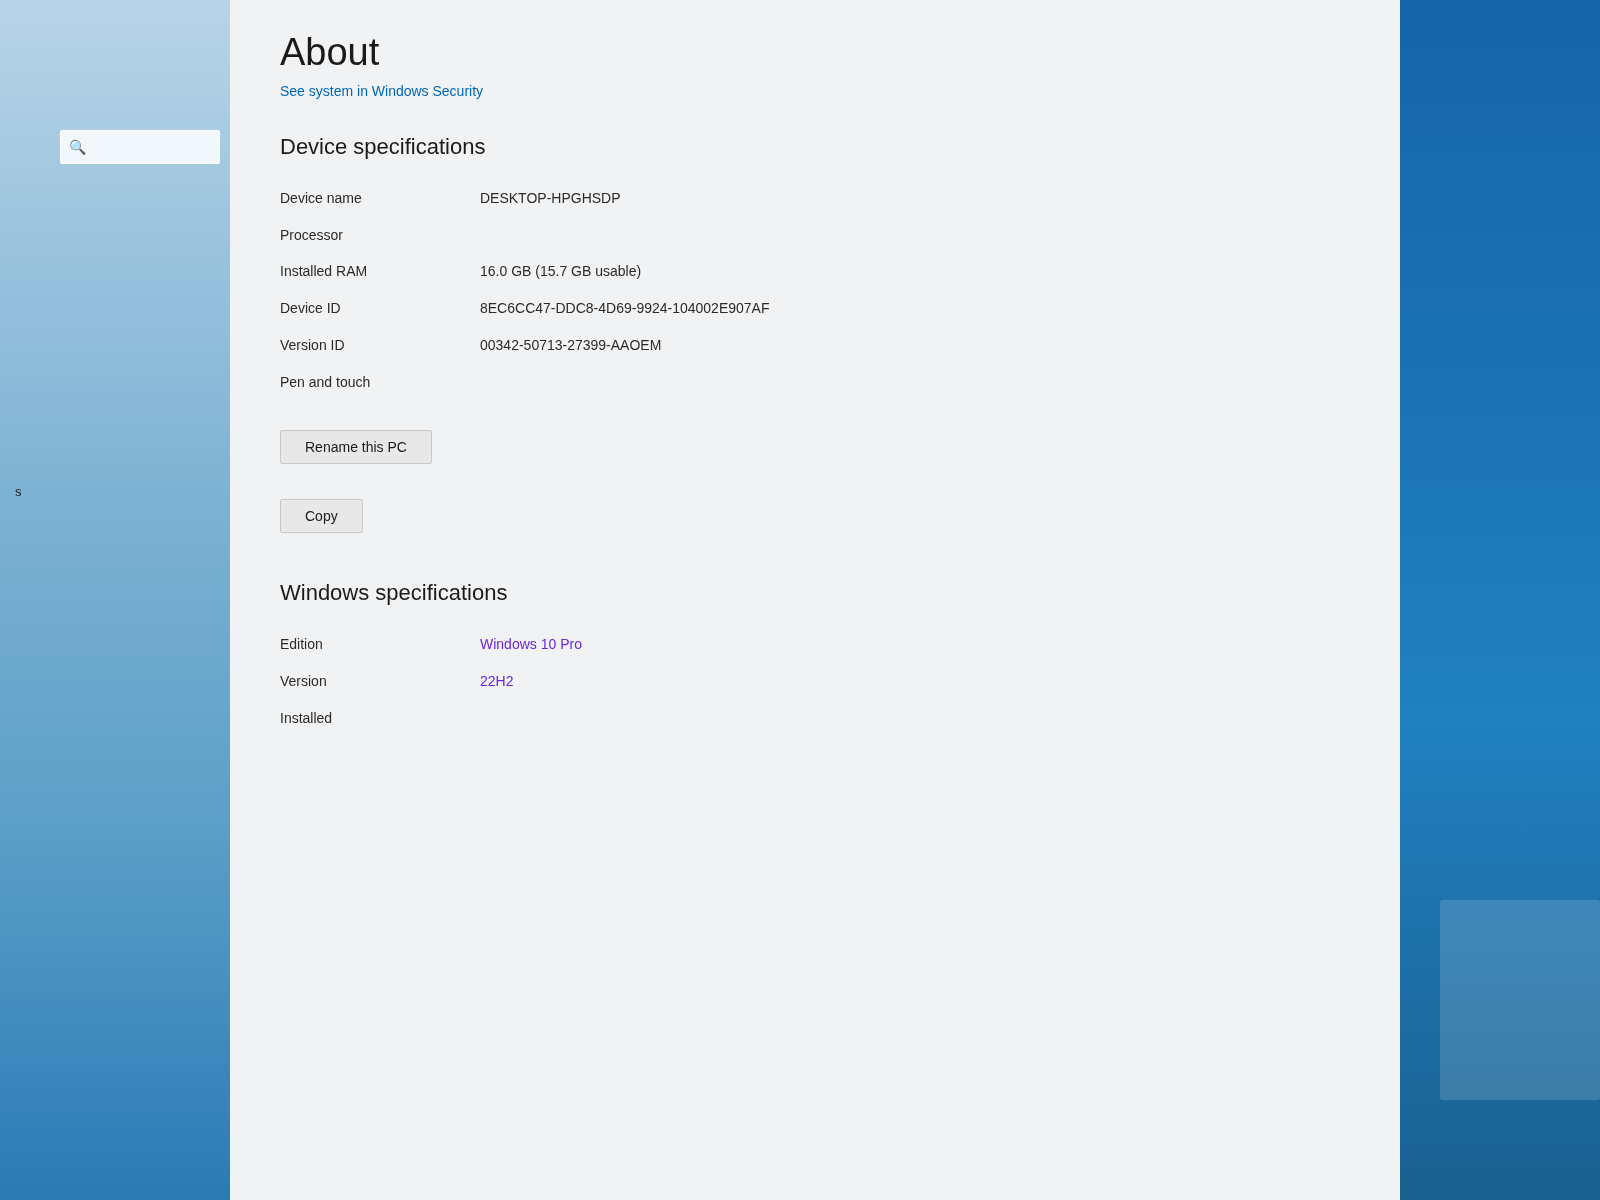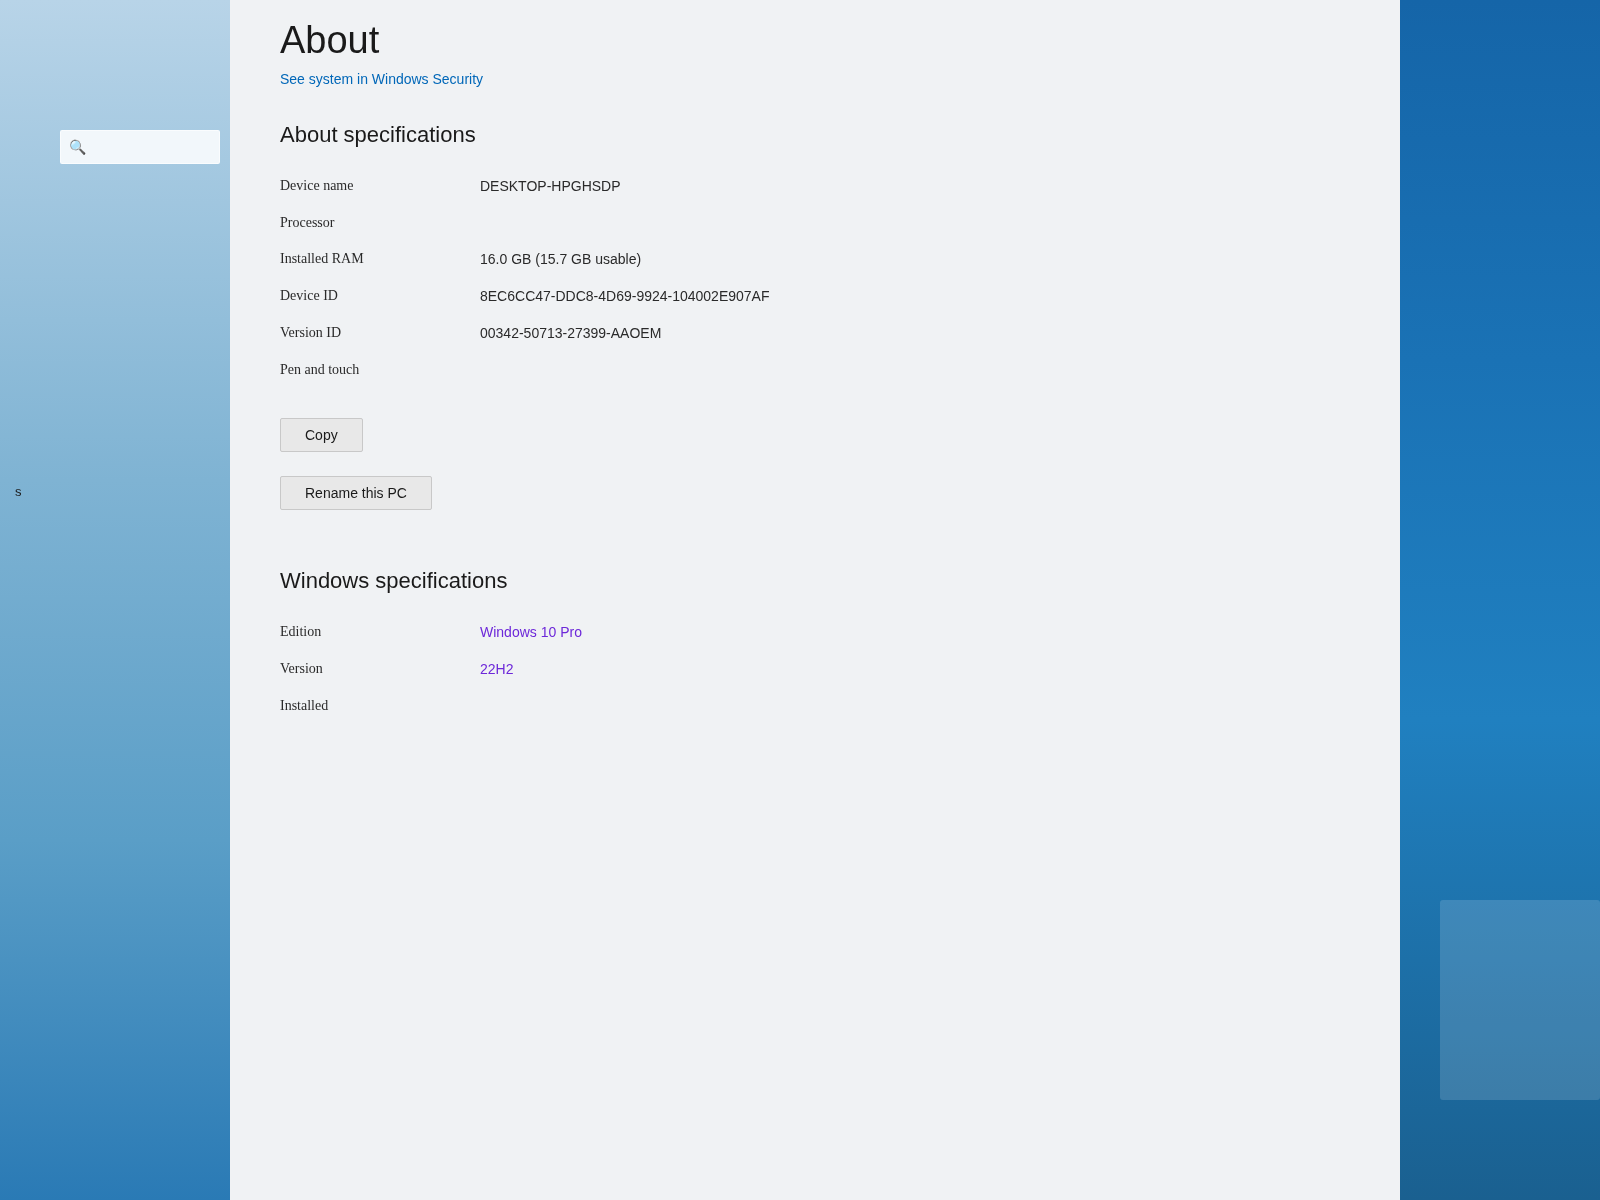--- a/index.html
+++ b/index.html
@@ -48,21 +48,21 @@
       font-size: 13px;
       margin-top: 300px;
       align-self: flex-start;
       padding-left: 15px;
     }
 
     
     .main-content {
       flex: 1;
       background: #f0f2f4;
-      padding: 18px 50px 30px 50px;
+      padding: 30px 50px 30px 50px;
       overflow-y: auto;
       position: relative;
     }
 
     
     .right-area {
       width: 200px;
       height: 100%;
       background: linear-gradient(180deg, #1565a8 0%, #1a72b5 30%, #2080c0 60%, #1a6090 100%);
       flex-shrink: 0;
@@ -117,21 +117,20 @@
       padding: 8px 0;
       min-height: 36px;
     }
 
     .spec-label {
       width: 200px;
       font-size: 14px;
       color: #2a2a2a;
       flex-shrink: 0;
       padding-top: 2px;
-      font-family: Liberation Serif, serif;
     }
 
     .spec-value {
       font-size: 14px;
       color: #2a2a2a;
       flex: 1;
       line-height: 1.5;
     }
 
     
@@ -175,21 +174,21 @@
   <span class="sidebar-nav-text">s</span>
 </div>
 
 <div class="main-content">
 
   
   <h1 class="page-title">About</h1>
   <a class="windows-security-link">See system in Windows Security</a>
 
   
-  <h2 class="section-title">About specifications</h2>
+  <h2 class="section-title">Device specifications</h2>
 
   <div class="specs-table">
 
     <div class="spec-row">
       <span class="spec-label">Device name</span>
       <span class="spec-value">DESKTOP-HPGHSDP</span>
     </div>
 
     <div class="spec-row">
       <span class="spec-label">Processor</span>
@@ -211,26 +210,26 @@
     </div>
 
 
     <div class="spec-row">
       <span class="spec-label">Pen and touch</span>
     </div>
   </div>
 
   
   <div>
+    <button class="btn btn-rename">Rename this PC</button>
+  </div>
+
+  
+  <div>
     <button class="btn btn-copy">Copy</button>
-  </div>
-
-  
-  <div>
-    <button class="btn btn-rename">Rename this PC</button>
   </div>
 
   
   <div class="windows-specs">
     <h2 class="section-title">Windows specifications</h2>
 
     <div class="specs-table">
 
       <div class="spec-row">
         <span class="spec-label">Edition</span>

